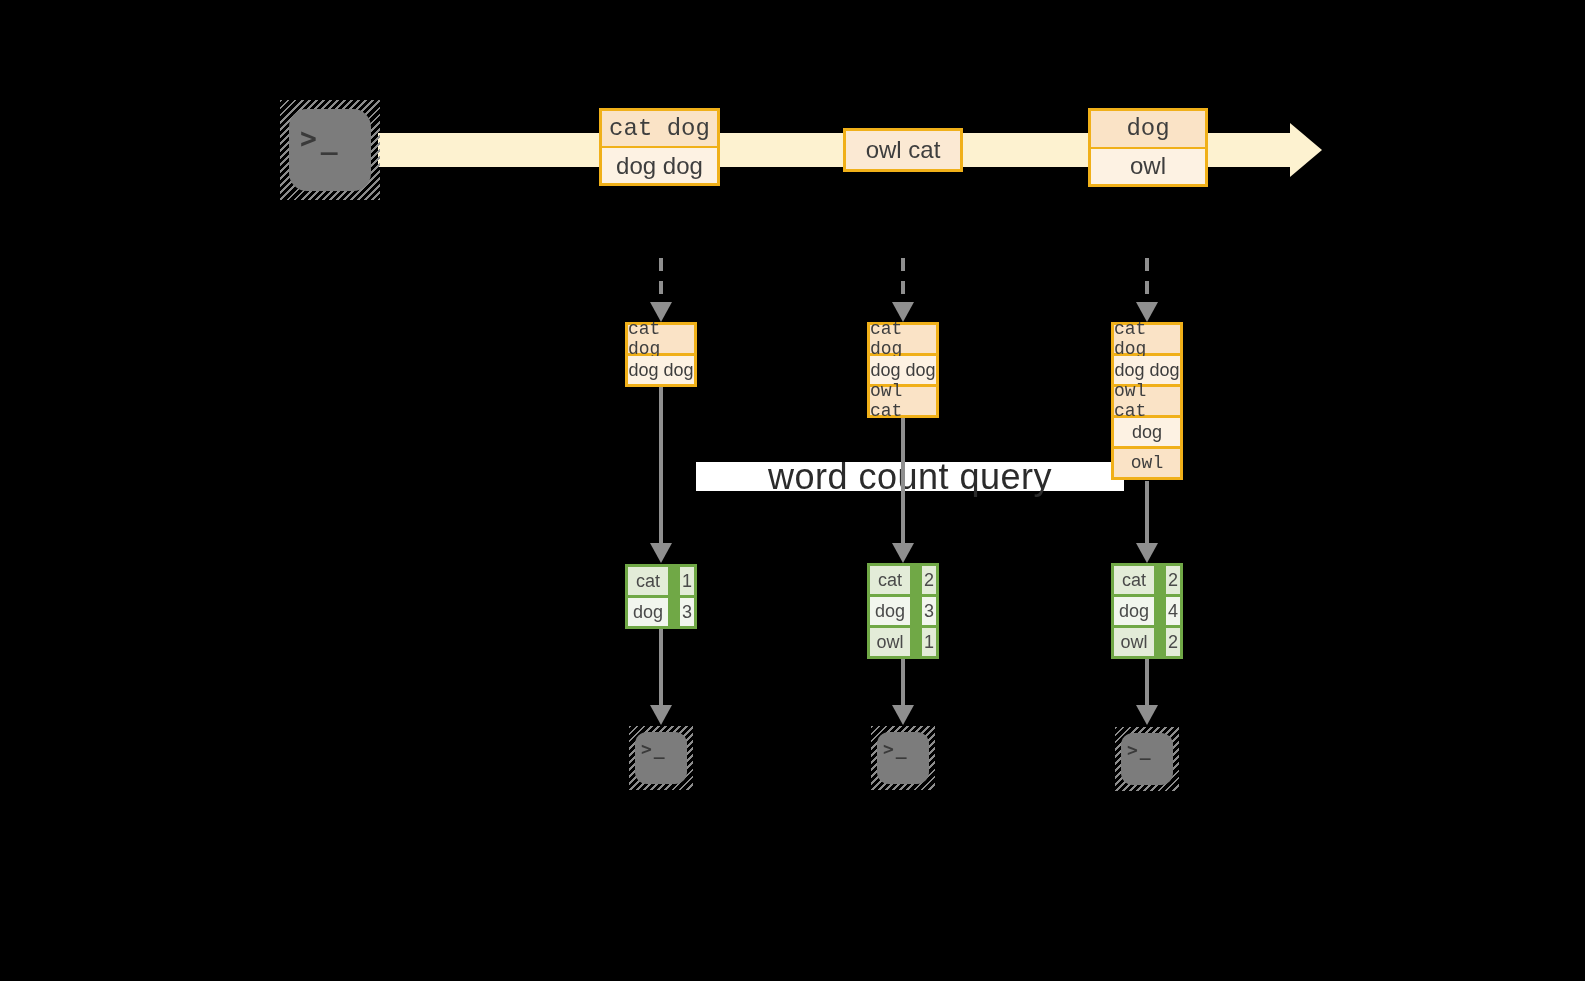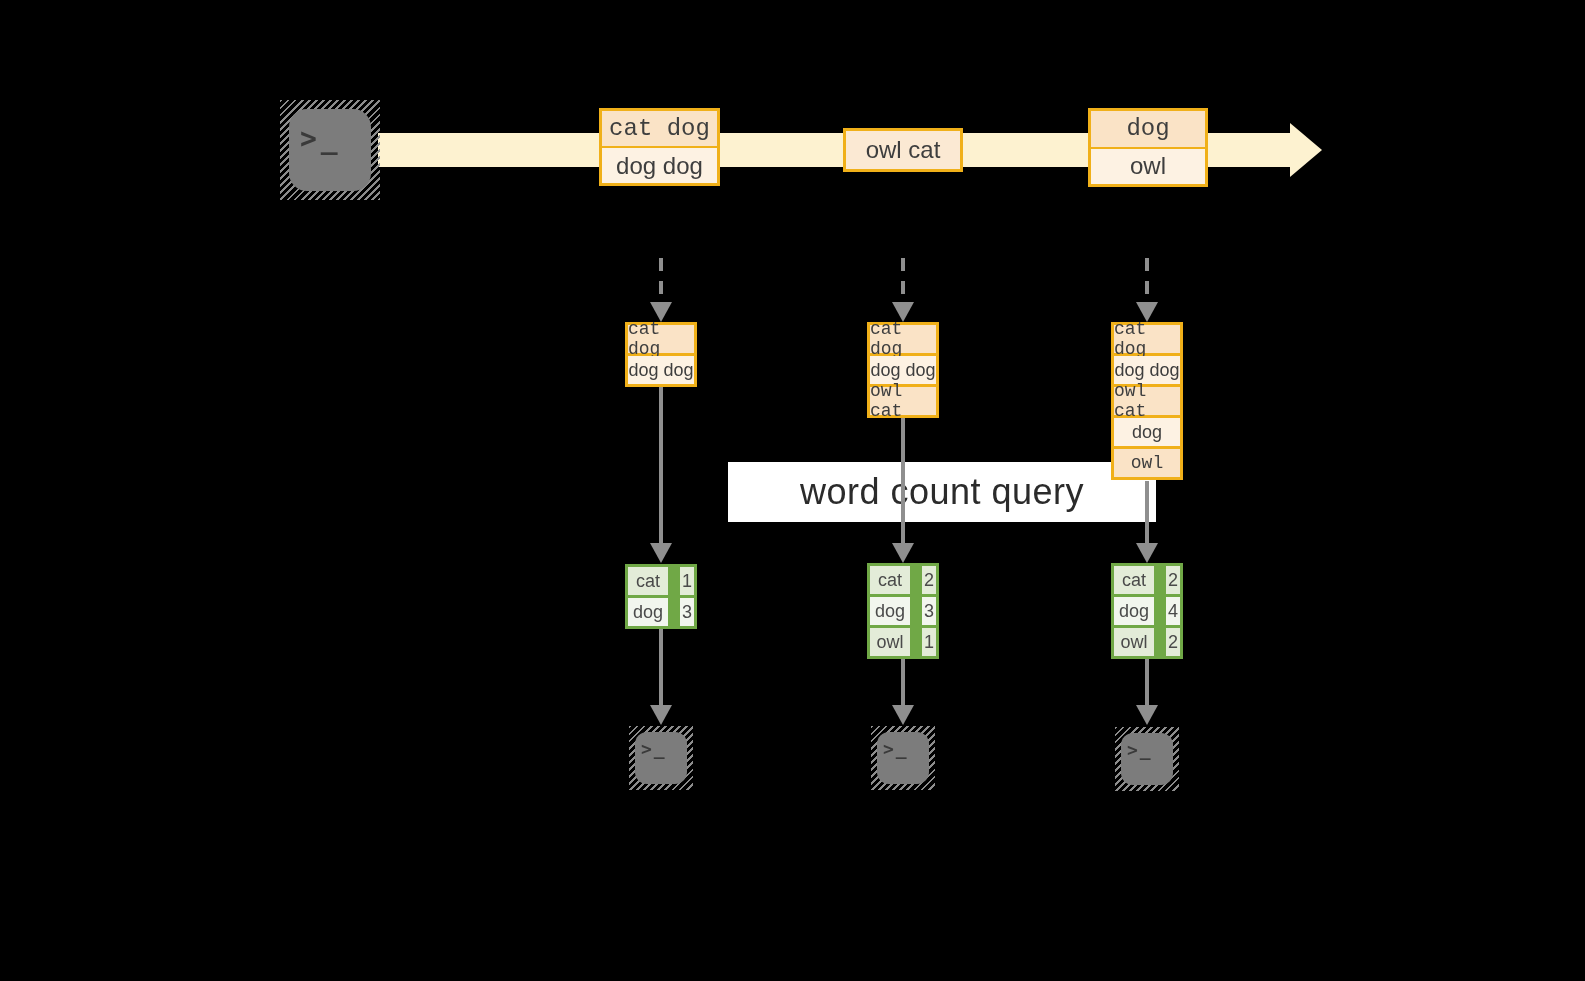--- a/index.html
+++ b/index.html
@@ -132,21 +132,21 @@
     <div class="srow fillA">owl cat</div>
   </div>
   <div class="abs stack" style="left:1111px; top:322px; width:72px;">
     <div class="srow fillA">cat dog</div>
     <div class="srow fillB">dog dog</div>
     <div class="srow fillA">owl cat</div>
     <div class="srow fillB">dog</div>
     <div class="srow fillA">owl</div>
   </div>
 
-  <div class="abs banner" style="left:728px; top:462px; width:428px; height:60px;">
+  <div class="abs banner" style="left:696px; top:462px; width:428px; height:29px;">
     <span>word count query</span>
   </div>
 
   <div class="abs vline" style="left:659px; top:386px; height:158px;"></div>
   <div class="abs head-down" style="left:650px; top:543px;"></div>
   <div class="abs vline" style="left:901px; top:415px; height:129px;"></div>
   <div class="abs head-down" style="left:892px; top:543px;"></div>
   <div class="abs vline" style="left:1145px; top:481px; height:63px;"></div>
   <div class="abs head-down" style="left:1136px; top:543px;"></div>
 

